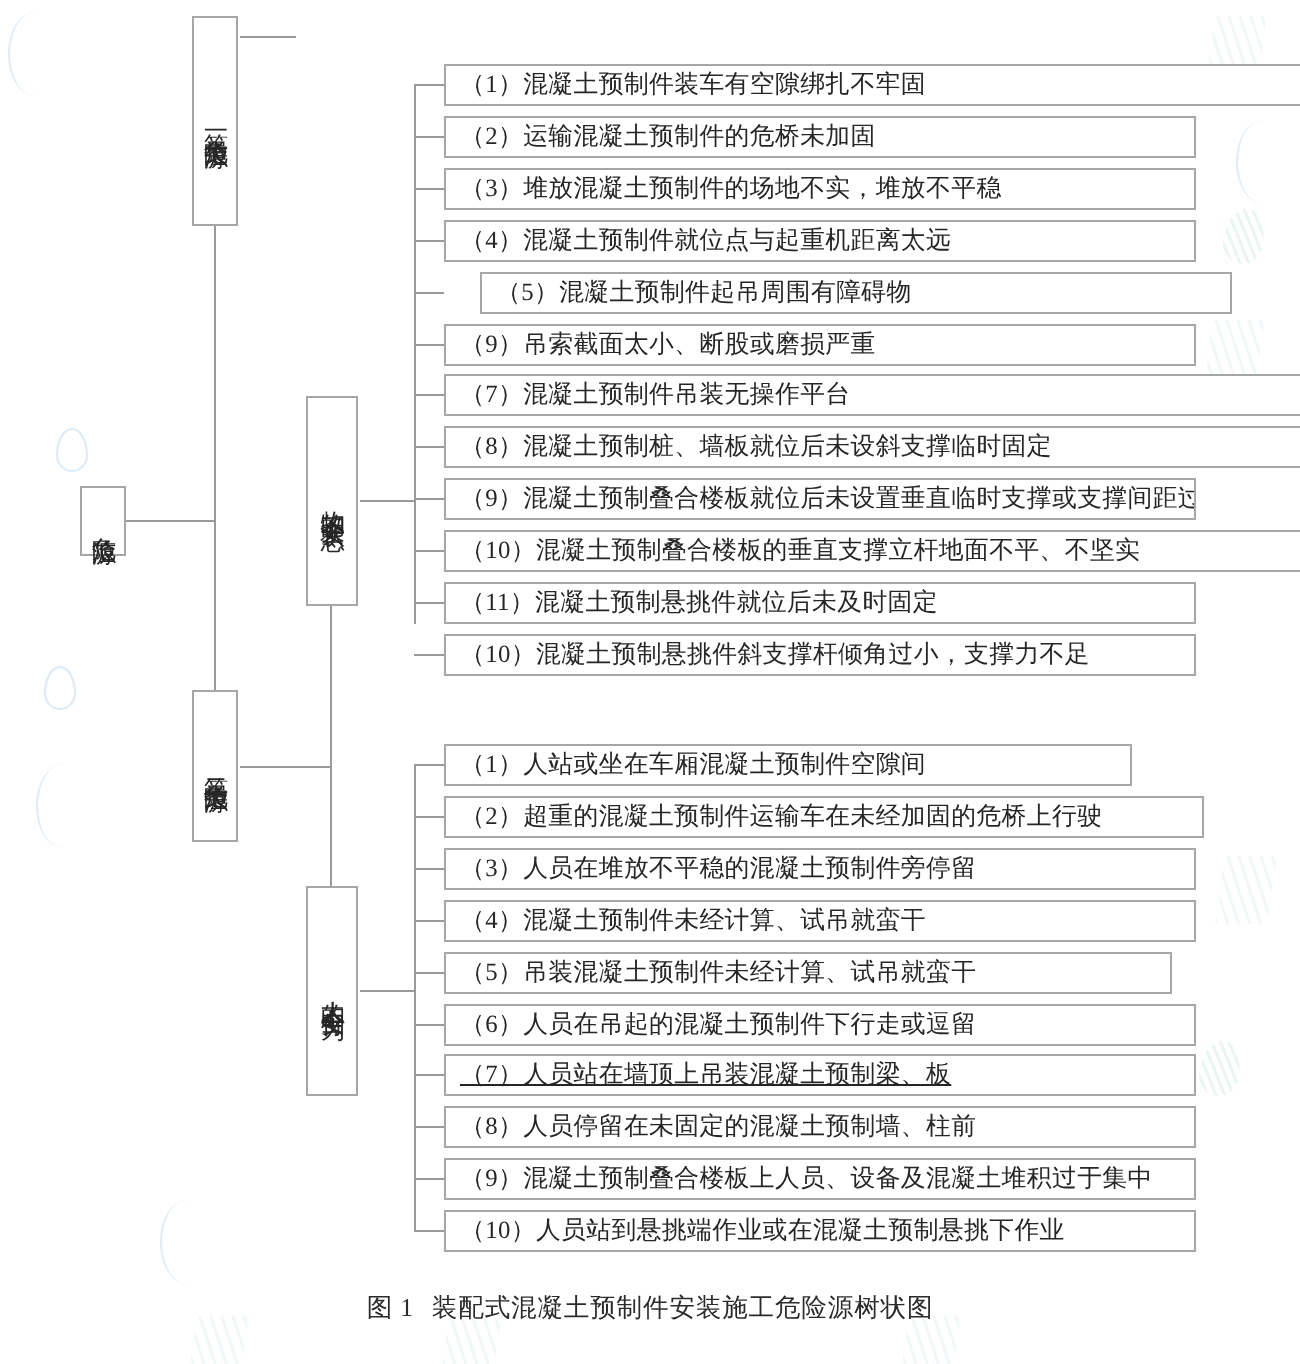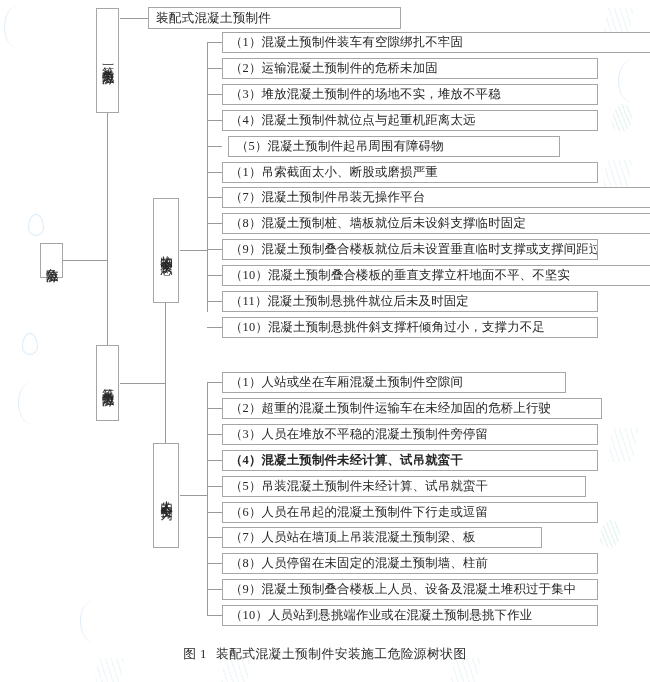--- a/index.html
+++ b/index.html
@@ -173,21 +173,20 @@
       <div class="ln h" style="left: 207px; top: 433.8px; width: 15px;"></div>
       <div class="ln h" style="left: 207px; top: 459.7px; width: 15px;"></div>
       <div class="ln h" style="left: 207px; top: 485.6px; width: 15px;"></div>
       <div class="ln h" style="left: 207px; top: 511.5px; width: 15px;"></div>
       <div class="ln h" style="left: 207px; top: 537.4px; width: 15px;"></div>
       <div class="ln h" style="left: 207px; top: 563.3px; width: 15px;"></div>
       <div class="ln h" style="left: 207px; top: 589.2px; width: 15px;"></div>
       <div class="ln h" style="left: 207px; top: 615.1px; width: 15px;"></div>
     </div>
 
-  <div class="node top-node" style="left:148px; top:7px; width:253px;">装配式混凝土预制件</div>
 
   <div class="node vnode" style="left:96px; top:8px; width:23px; height:105px;">
     <span>第一类危险源</span>
   </div>
 
   <div class="node vnode" style="left:40px; top:243px; width:23px; height:35px;">
     <span>危险源</span>
   </div>
 
   <div class="node vnode" style="left:96px; top:345px; width:23px; height:76px;">
@@ -200,37 +199,37 @@
 
   <div class="node vnode" style="left:153px; top:443px; width:26px; height:105px;">
     <span>人的不安全行为</span>
   </div>
 
   <div id="leaf-state">
       <div class="node leaf" style="left: 222px; top: 32px; width: 436px;">（1）混凝土预制件装车有空隙绑扎不牢固</div>
       <div class="node leaf" style="left: 222px; top: 57.9px; width: 376px;">（2）运输混凝土预制件的危桥未加固</div>
       <div class="node leaf" style="left: 222px; top: 83.8px; width: 376px;">（3）堆放混凝土预制件的场地不实，堆放不平稳</div>
       <div class="node leaf" style="left: 222px; top: 109.7px; width: 376px;">（4）混凝土预制件就位点与起重机距离太远</div>
-      <div class="node leaf" style="left: 228px; top: 135.6px; width: 332px;">（5）混凝土预制件起吊周围有障碍物</div>
-      <div class="node leaf" style="left: 222px; top: 161.5px; width: 376px;">（1）吊索截面太小、断股或磨损严重</div>
+      <div class="node leaf" style="left: 240px; top: 135.6px; width: 376px;">（5）混凝土预制件起吊周围有障碍物</div>
+      <div class="node leaf" style="left: 222px; top: 161.5px; width: 376px;">（9）吊索截面太小、断股或磨损严重</div>
       <div class="node leaf" style="left: 222px; top: 187.4px; width: 431px;">（7）混凝土预制件吊装无操作平台</div>
       <div class="node leaf" style="left: 222px; top: 213.3px; width: 448px;">（8）混凝土预制桩、墙板就位后未设斜支撑临时固定</div>
       <div class="node leaf" style="left: 222px; top: 239.2px; width: 376px;">（9）混凝土预制叠合楼板就位后未设置垂直临时支撑或支撑间距过大</div>
       <div class="node leaf" style="left: 222px; top: 265.1px; width: 436px;">（10）混凝土预制叠合楼板的垂直支撑立杆地面不平、不坚实</div>
       <div class="node leaf" style="left: 222px; top: 291px; width: 376px;">（11）混凝土预制悬挑件就位后未及时固定</div>
       <div class="node leaf" style="left: 222px; top: 316.9px; width: 376px;">（10）混凝土预制悬挑件斜支撑杆倾角过小，支撑力不足</div>
     </div>
   <div id="leaf-behavior">
       <div class="node leaf" style="left: 222px; top: 372px; width: 344px;">（1）人站或坐在车厢混凝土预制件空隙间</div>
       <div class="node leaf" style="left: 222px; top: 397.9px; width: 380px;">（2）超重的混凝土预制件运输车在未经加固的危桥上行驶</div>
       <div class="node leaf" style="left: 222px; top: 423.8px; width: 376px;">（3）人员在堆放不平稳的混凝土预制件旁停留</div>
-      <div class="node leaf" style="left: 222px; top: 449.7px; width: 376px; font-weight: bold;">（4）混凝土预制件未经计算、试吊就蛮干</div>
+      <div class="node leaf" style="left: 222px; top: 449.7px; width: 376px;">（4）混凝土预制件未经计算、试吊就蛮干</div>
       <div class="node leaf" style="left: 222px; top: 475.6px; width: 364px;">（5）吊装混凝土预制件未经计算、试吊就蛮干</div>
       <div class="node leaf" style="left: 222px; top: 501.5px; width: 376px;">（6）人员在吊起的混凝土预制件下行走或逗留</div>
-      <div class="node leaf" style="left: 222px; top: 527.4px; width: 320px;">（7）人员站在墙顶上吊装混凝土预制梁、板</div>
+      <div class="node leaf" style="left: 222px; top: 527.4px; width: 376px; text-decoration: underline;">（7）人员站在墙顶上吊装混凝土预制梁、板</div>
       <div class="node leaf" style="left: 222px; top: 553.3px; width: 376px;">（8）人员停留在未固定的混凝土预制墙、柱前</div>
       <div class="node leaf" style="left: 222px; top: 579.2px; width: 376px;">（9）混凝土预制叠合楼板上人员、设备及混凝土堆积过于集中</div>
       <div class="node leaf" style="left: 222px; top: 605.1px; width: 376px;">（10）人员站到悬挑端作业或在混凝土预制悬挑下作业</div>
     </div>
 
 </div>
 
 <div id="caption">
   <span class="cap-no">图 1</span><span>装配式混凝土预制件安装施工危险源树状图</span>
 </div>

